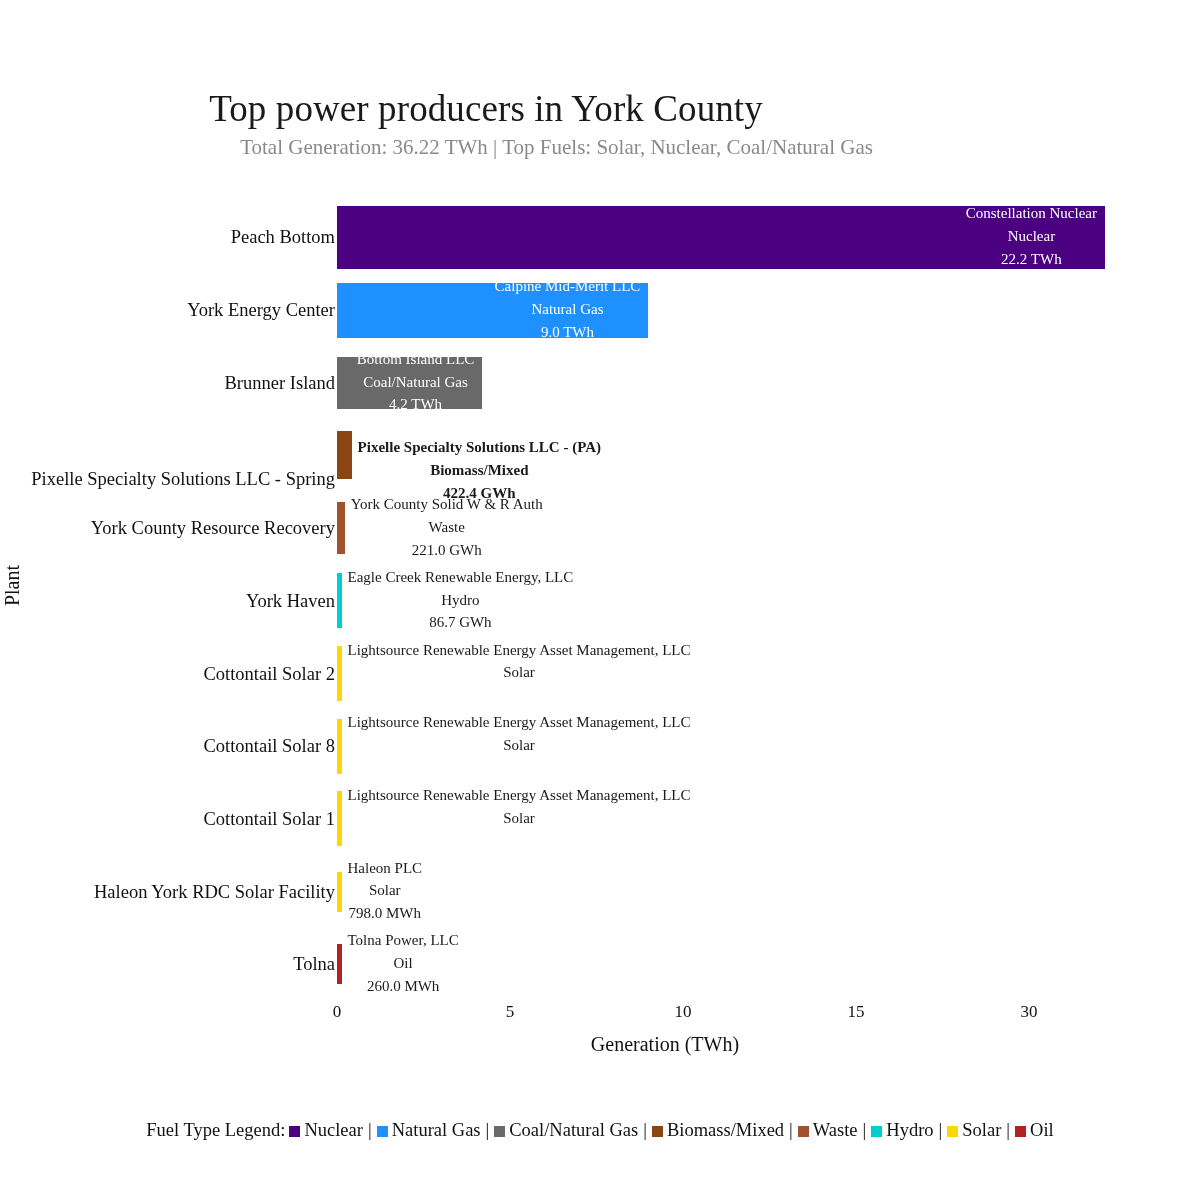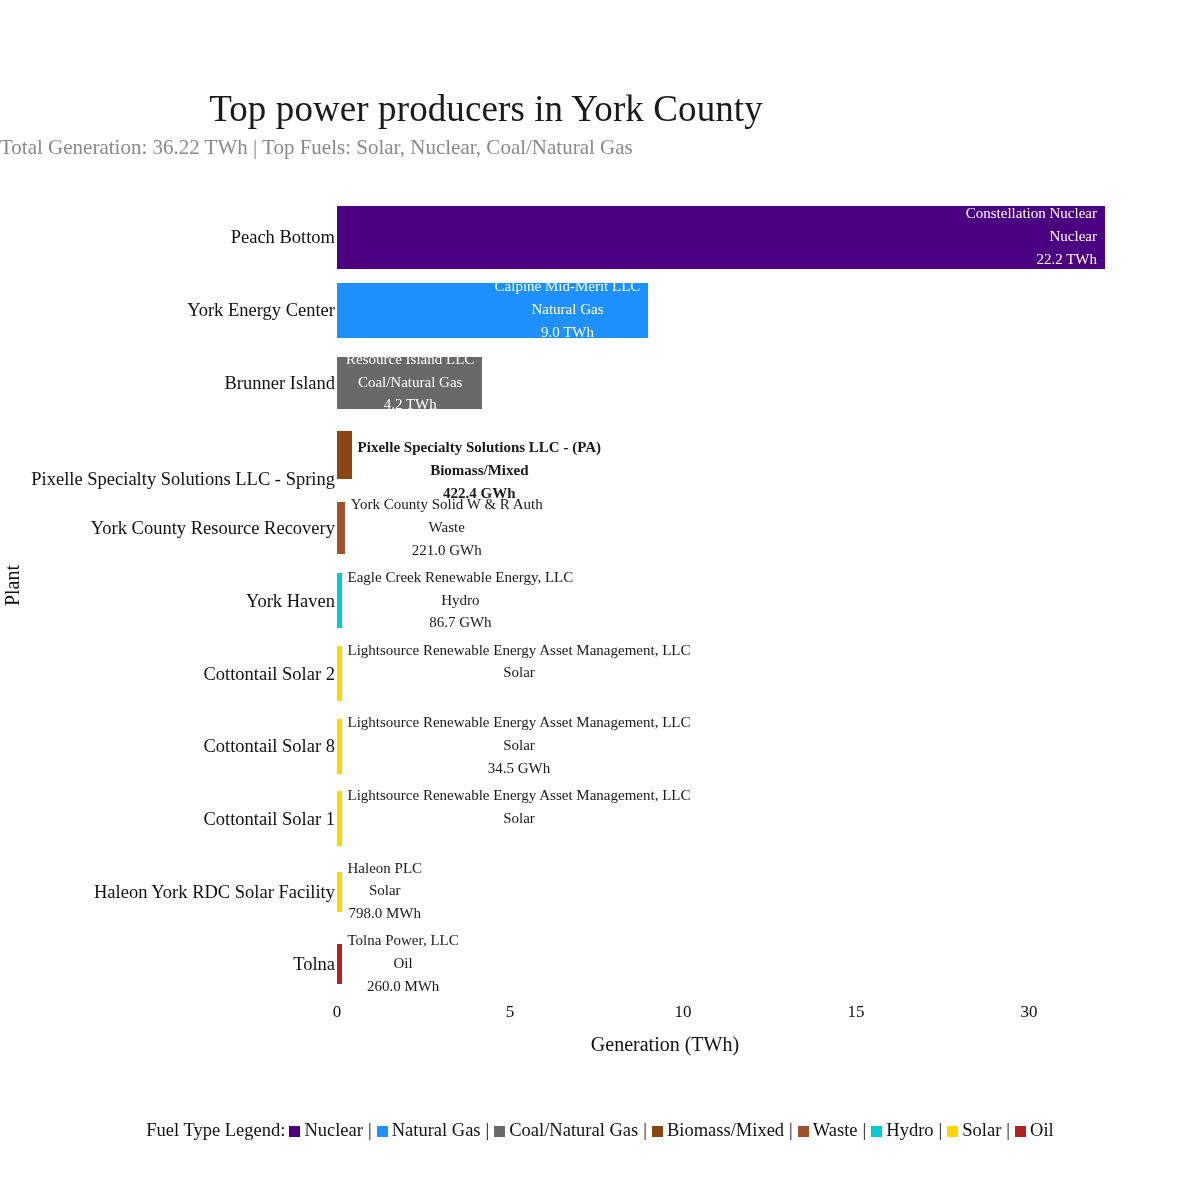--- a/index.html
+++ b/index.html
@@ -26,20 +26,21 @@
     font-size: 37px;
     font-weight: normal;
     color: #1a1a1a;
     letter-spacing: 0.1px;
   }
   .subtitle {
     position: absolute;
     left: 0;
     top: 135px;
     width: 1113px;
+    text-align: center;
     font-size: 21px;
     color: #8a8a8a;
   }
 
   
   .plot {
     position: absolute;
     left: 0;
     top: 0;
     width: 1200px;
@@ -135,40 +136,40 @@
 </head>
 <body>
 
 <h1 class="title">Top power producers in York County</h1>
 <div class="subtitle">Total Generation: 36.22 TWh | Top Fuels: Solar, Nuclear, Coal/Natural Gas</div>
 
 <div class="plot" id="plot-area">
     <div class="row" style="top: 0px;">
       <div class="cat-label" style="top: 228.35px;">Peach Bottom</div>
       <div class="bar" style="top: 205.85px; width: 768px; height: 63px; background: rgb(75, 0, 130);"></div>
-      <div class="bar-text inside" style="right: 103px; text-align: right; top: 202.35px;">
+      <div class="bar-text inside" style="right: 103px; text-align: center; top: 202.35px;">
         <div>Constellation Nuclear</div>
         <div>Nuclear</div>
         <div>22.2 TWh</div>
       </div>
     </div>
     <div class="row" style="top: 0px;">
       <div class="cat-label" style="top: 301.05px;">York Energy Center</div>
       <div class="bar" style="top: 282.55px; width: 311.351px; height: 55px; background: rgb(30, 144, 255);"></div>
       <div class="bar-text inside" style="right: 559.649px; text-align: center; top: 275.05px;">
         <div>Calpine Mid-Merit LLC</div>
         <div>Natural Gas</div>
         <div>9.0 TWh</div>
       </div>
     </div>
     <div class="row" style="top: 0px;">
       <div class="cat-label" style="top: 373.75px;">Brunner Island</div>
       <div class="bar" style="top: 356.75px; width: 145.297px; height: 52px; background: rgb(105, 105, 105);"></div>
       <div class="bar-text inside" style="right: 725.703px; text-align: center; top: 347.75px;">
-        <div>Resource Island LLC</div>
+        <div>Bottom Island LLC</div>
         <div>Coal/Natural Gas</div>
         <div>4.2 TWh</div>
       </div>
     </div>
     <div class="row" style="top: 0px;">
       <div class="cat-label" style="top: 446.45px; margin-top: 24px;">Pixelle Specialty Solutions LLC - Spring</div>
       <div class="bar" style="top: 431.45px; width: 14.6128px; height: 48px; background: rgb(139, 69, 19);"></div>
       <div class="bar-text outside" style="left: 357.613px; top: 436px; font-weight: bold;">
         <div>Pixelle Specialty Solutions LLC - (PA)</div>
         <div>Biomass/Mixed</div>
@@ -200,21 +201,20 @@
         <div>Lightsource Renewable Energy Asset Management, LLC</div>
         <div>Solar</div>
       </div>
     </div>
     <div class="row" style="top: 0px;">
       <div class="cat-label" style="top: 737.25px;">Cottontail Solar 8</div>
       <div class="bar" style="top: 718.75px; width: 4.5px; height: 55px; background: rgb(255, 215, 0);"></div>
       <div class="bar-text outside" style="left: 347.5px; text-align: center; top: 711.25px;">
         <div>Lightsource Renewable Energy Asset Management, LLC</div>
         <div>Solar</div>
-        <div>34.5 GWh</div>
       </div>
     </div>
     <div class="row" style="top: 0px;">
       <div class="cat-label" style="top: 809.95px;">Cottontail Solar 1</div>
       <div class="bar" style="top: 791.45px; width: 4.5px; height: 55px; background: rgb(255, 215, 0);"></div>
       <div class="bar-text outside" style="left: 347.5px; text-align: center; top: 783.95px;">
         <div>Lightsource Renewable Energy Asset Management, LLC</div>
         <div>Solar</div>
       </div>
     </div>

